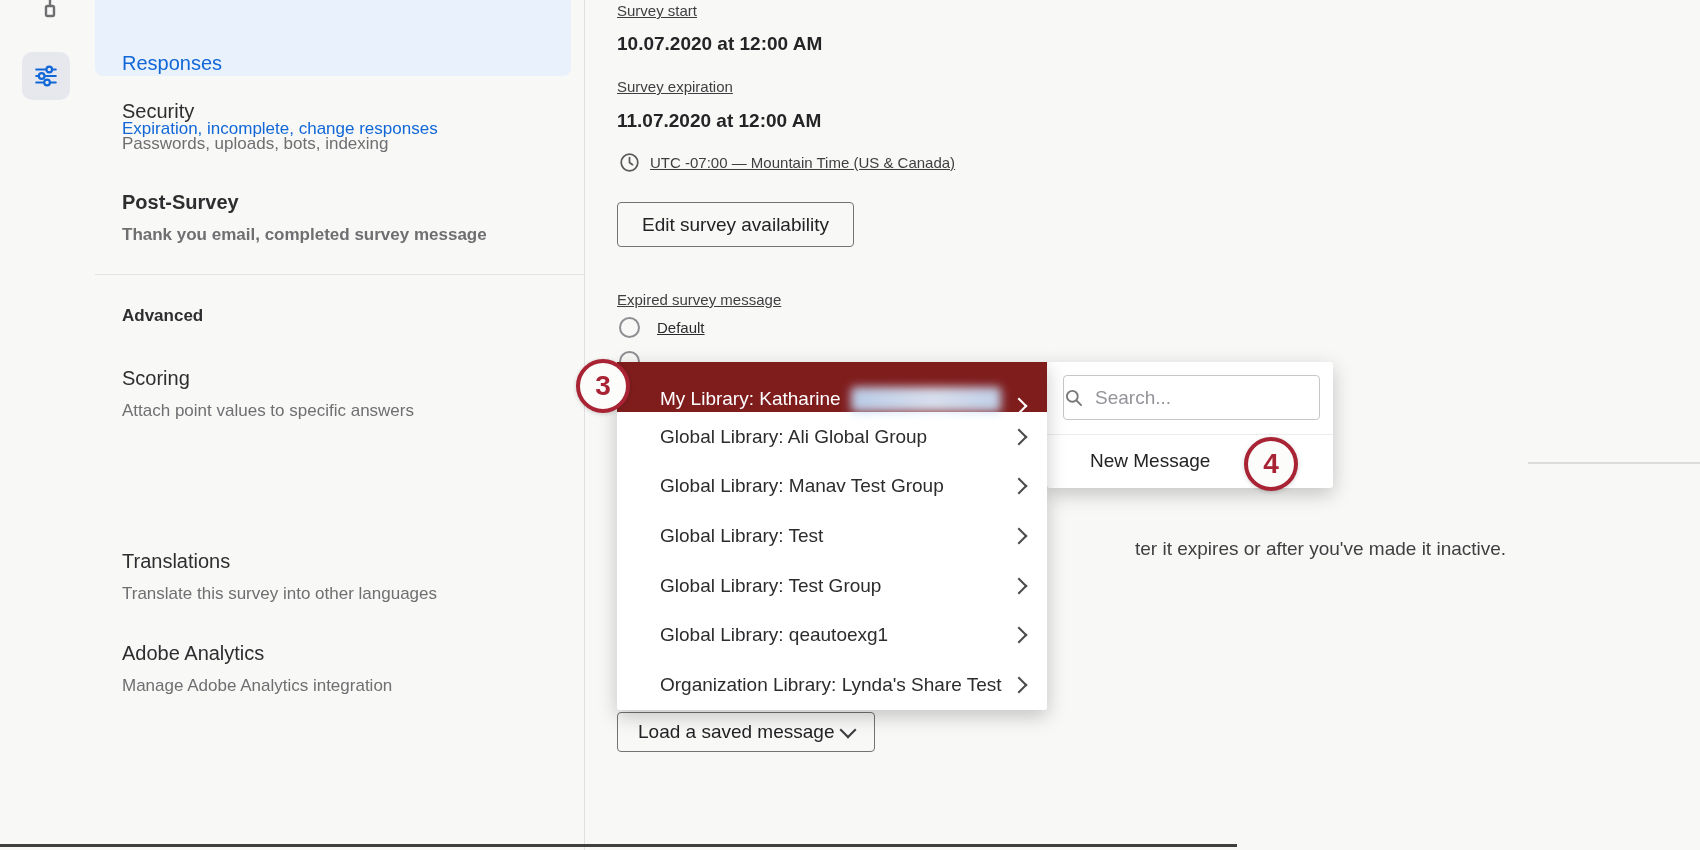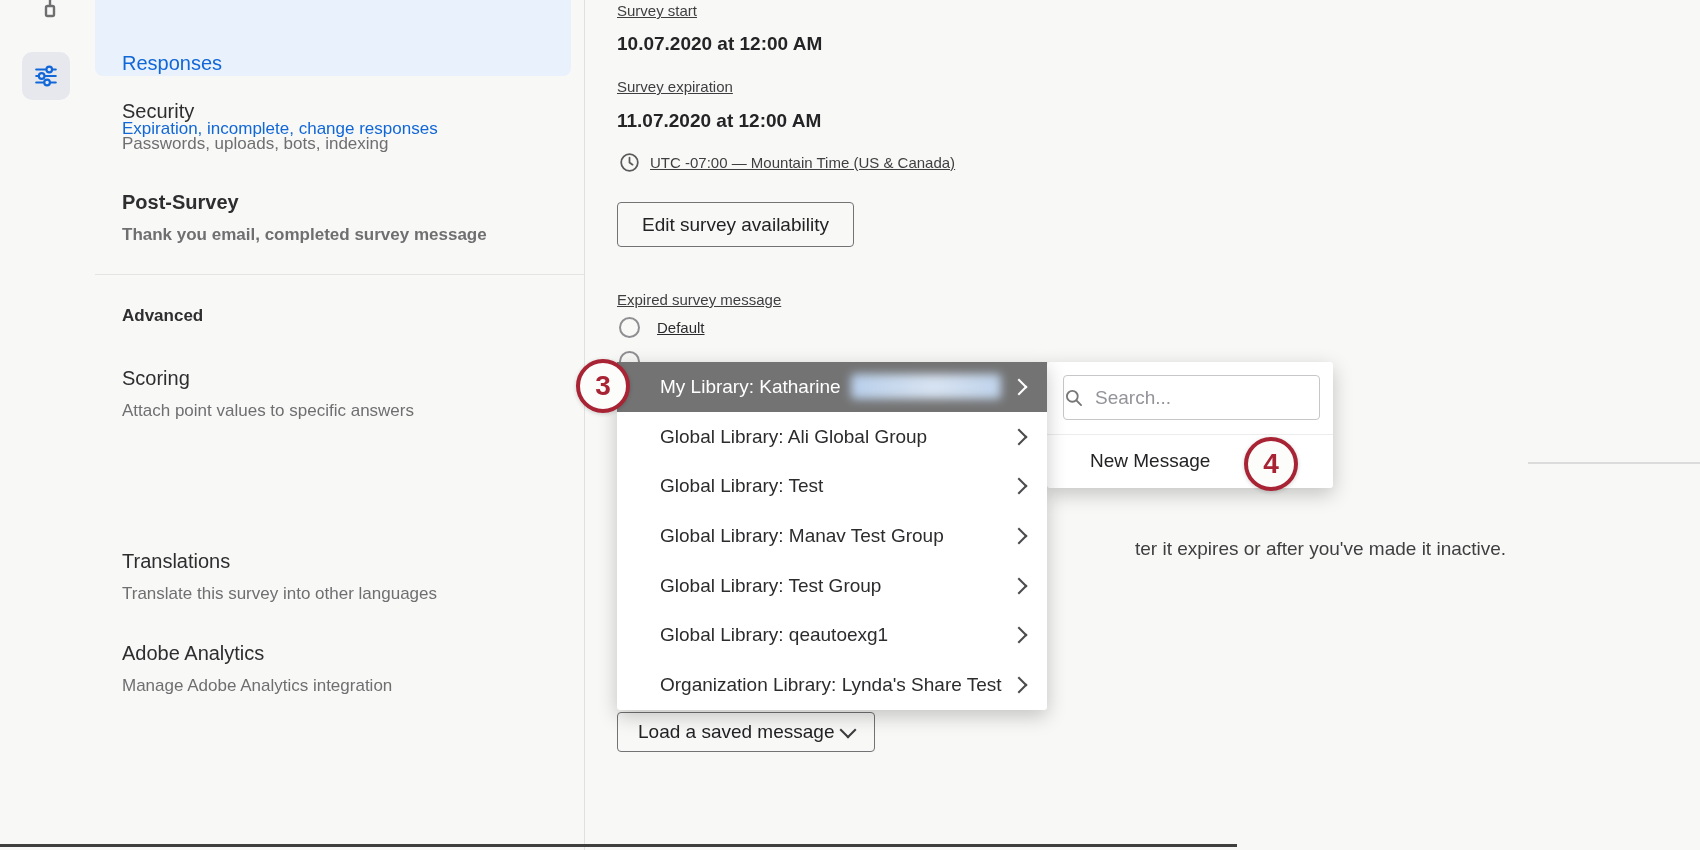--- a/index.html
+++ b/index.html
@@ -31,21 +31,21 @@
 
   .radio{width:21px;height:21px;border:2px solid #8f8f93;border-radius:50%;box-sizing:border-box;background:transparent;flex:0 0 auto;}
   #radio-default-row{left:619px;top:317px;display:flex;align-items:center;gap:17px;cursor:pointer;z-index:1;}
   #radio-hidden{left:619px;top:351px;z-index:1;}
 
   
   #library-menu{left:617px;top:362px;width:430px;background:#fff;box-shadow:0 6px 20px rgba(0,0,0,.22);border-radius:3px;z-index:10;}
   .menu-item{height:49.7px;display:flex;align-items:center;justify-content:space-between;padding-left:43px;font-size:19px;color:#2c2c2e;cursor:pointer;white-space:nowrap;}
   .menu-item .left{display:flex;align-items:center;}
   .menu-item .chev{flex:0 0 auto;width:10px;height:10px;border-top:2.6px solid #4b4b4e;border-right:2.6px solid #4b4b4e;transform:rotate(45deg);margin-right:22px;}
-  .menu-item.hl{background:#737373;color:#fff;}
+  .menu-item.hl{background:#7f1d1d;color:#fff;align-items:flex-end;}
   .menu-item.hl .chev{border-color:#fff;}
   .blur-blob{display:inline-block;width:150px;height:25px;margin-left:10px;border-radius:4px;background:linear-gradient(90deg,#bcd4f1,#dde9f8 55%,#c3d8f2);filter:blur(5px);opacity:.95;}
 
   
   #library-submenu{left:1047px;top:362px;width:286px;height:126px;background:#fff;box-shadow:0 6px 20px rgba(0,0,0,.22);border-radius:3px;z-index:9;}
   #searchbox{position:absolute;left:16px;top:13px;width:257px;height:45px;border:1px solid #c7c7ca;border-radius:4px;background:#fff;display:flex;align-items:center;gap:9px;box-sizing:border-box;}
   #searchbox input{border:none;outline:none;font-size:19px;color:#3c3c3e;width:160px;background:transparent;font-family:inherit;}
   #searchbox input::placeholder{color:#93939a;}
   #submenu-divider{position:absolute;left:0;top:72px;width:100%;height:1px;background:#ececec;}
   #new-message{position:absolute;left:0;top:73px;width:100%;height:52px;display:flex;align-items:center;padding-left:43px;font-size:19px;color:#232325;box-sizing:border-box;cursor:pointer;}
@@ -160,27 +160,27 @@
       <span class="chev"></span>
     </div>
     <div class="menu-item">
       <span class="left">
           <span>Global Library: Ali Global Group</span>
         </span>
       <span class="chev"></span>
     </div>
     <div class="menu-item">
       <span class="left">
+          <span>Global Library: Manav Test Group</span>
+        </span>
+      <span class="chev"></span>
+    </div>
+    <div class="menu-item">
+      <span class="left">
           <span>Global Library: Test</span>
-        </span>
-      <span class="chev"></span>
-    </div>
-    <div class="menu-item">
-      <span class="left">
-          <span>Global Library: Manav Test Group</span>
         </span>
       <span class="chev"></span>
     </div>
     <div class="menu-item">
       <span class="left">
           <span>Global Library: Test Group</span>
         </span>
       <span class="chev"></span>
     </div>
     <div class="menu-item">

